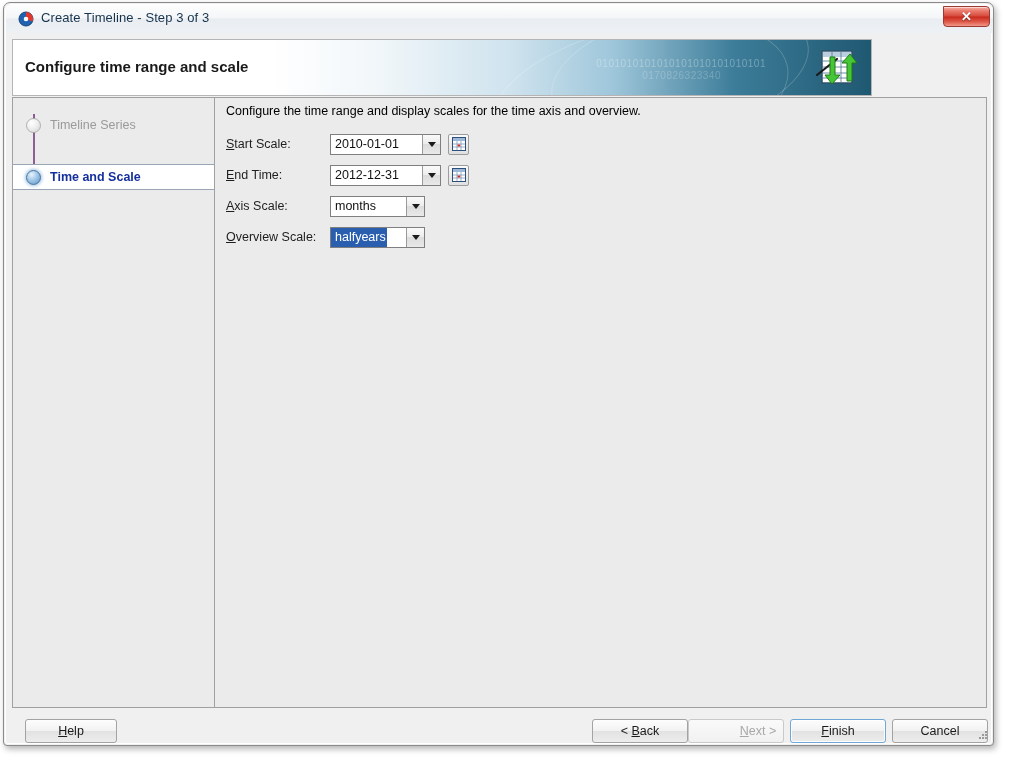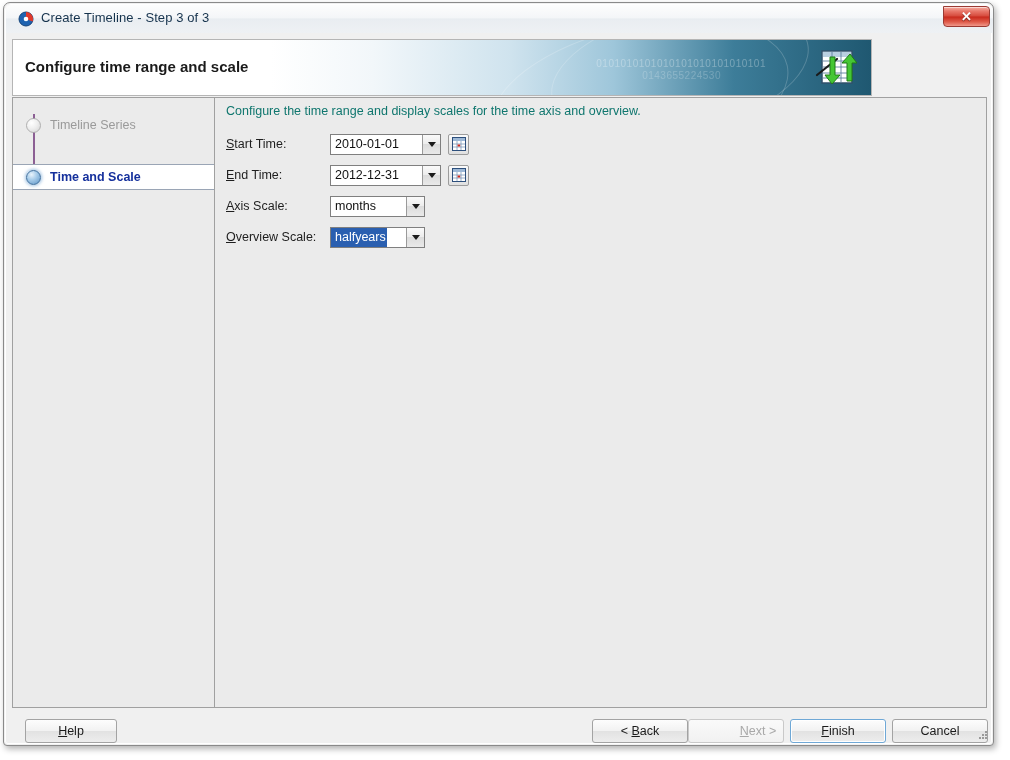--- a/index.html
+++ b/index.html
@@ -224,21 +224,21 @@
     background: #ebebeb;
     border: 1px solid #a0a0a0;
     border-left: none;
     box-sizing: border-box;
   }
 
   .desc {
     position: absolute;
     left: 11px; top: 6px;
     font-size: 12.5px;
-    color: #0f766e;
+    color: #000000;
     white-space: nowrap;
   }
 
   
   .form-row {
     position: absolute;
     left: 11px;
     height: 22px;
     display: flex;
     align-items: center;
@@ -364,21 +364,21 @@
       <div class="close-btn">
         <span class="close-x">✕</span>
       </div>
     </div>
 
     <div class="banner">
       <div class="banner-swoosh"></div>
       <div class="banner-swoosh s2"></div>
       <span class="banner-title">Configure time range and scale</span>
       <span class="banner-binary">0101010101010101010101010101</span>
-      <span class="banner-binary line2">0143655224530</span>
+      <span class="banner-binary line2">0170826323340</span>
 
       <span class="banner-icon">
         <svg width="44" height="42" viewBox="0 0 44 42">
           <rect x="9" y="4" width="30" height="32" fill="#ffffff" stroke="#30506b" stroke-width="1.5"></rect>
           <rect x="10" y="5" width="28" height="5" fill="#b9cfe0"></rect>
           <g stroke="#5d7f9c" stroke-width="0.9">
             <line x1="10" y1="14" x2="38" y2="14"></line>
             <line x1="10" y1="20" x2="38" y2="20"></line>
             <line x1="10" y1="26" x2="38" y2="26"></line>
             <line x1="10" y1="31" x2="38" y2="31"></line>
@@ -404,21 +404,21 @@
       <div class="step-row r2">
         <span class="step-dot dot-current"></span>
         <span class="step-label lbl-current">Time and Scale</span>
       </div>
     </div>
 
     <div class="content">
       <span class="desc">Configure the time range and display scales for the time axis and overview.</span>
 
       <div class="form-row fr0">
-        <span class="field-label"><u>S</u><span>tart Time:</span></span>
+        <span class="field-label"><u>S</u><span>tart Scale:</span></span>
         <div class="combo wide">
           <span class="combo-value">2010-01-01</span>
           <span class="combo-arrow-btn">
             <span class="arrow-dn"></span>
           </span>
         </div>
         <div class="cal-btn">
           <svg width="14" height="14" viewBox="0 0 14 14">
             <rect x="0.5" y="0.5" width="13" height="13" fill="#ffffff" stroke="#2d4f7c"></rect>
             <rect x="1" y="1" width="12" height="3" fill="#9db8d6"></rect>

